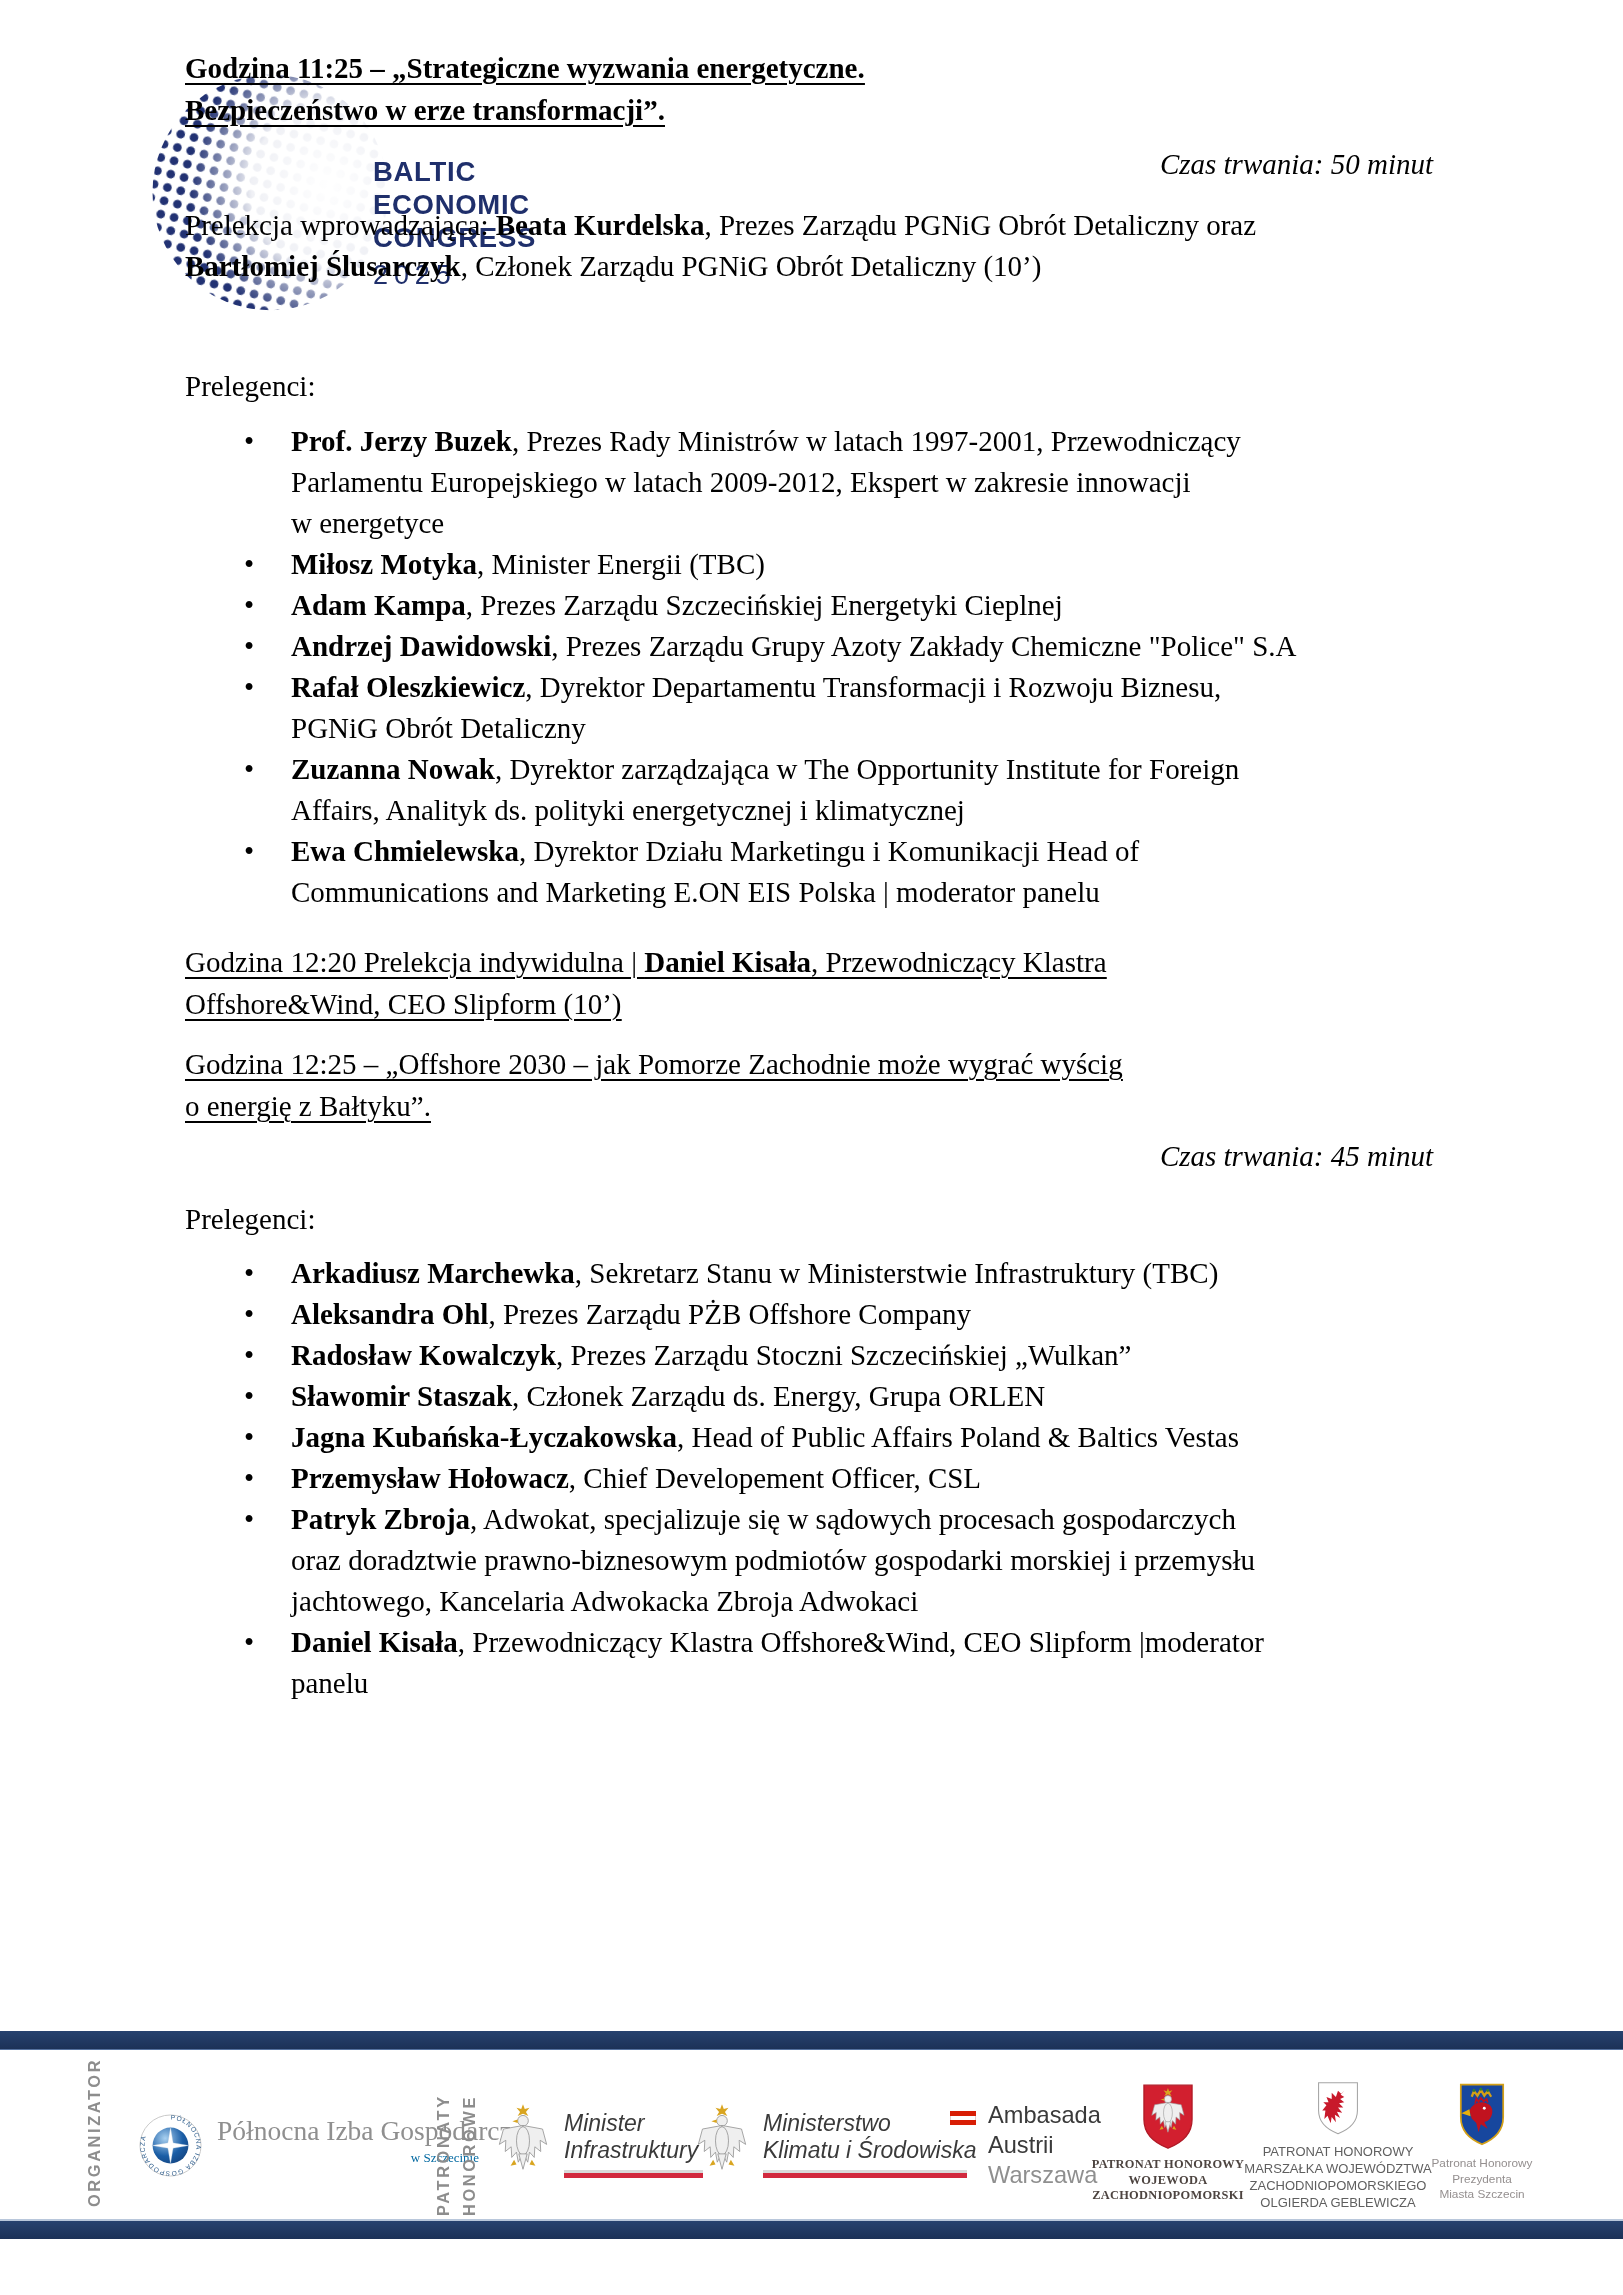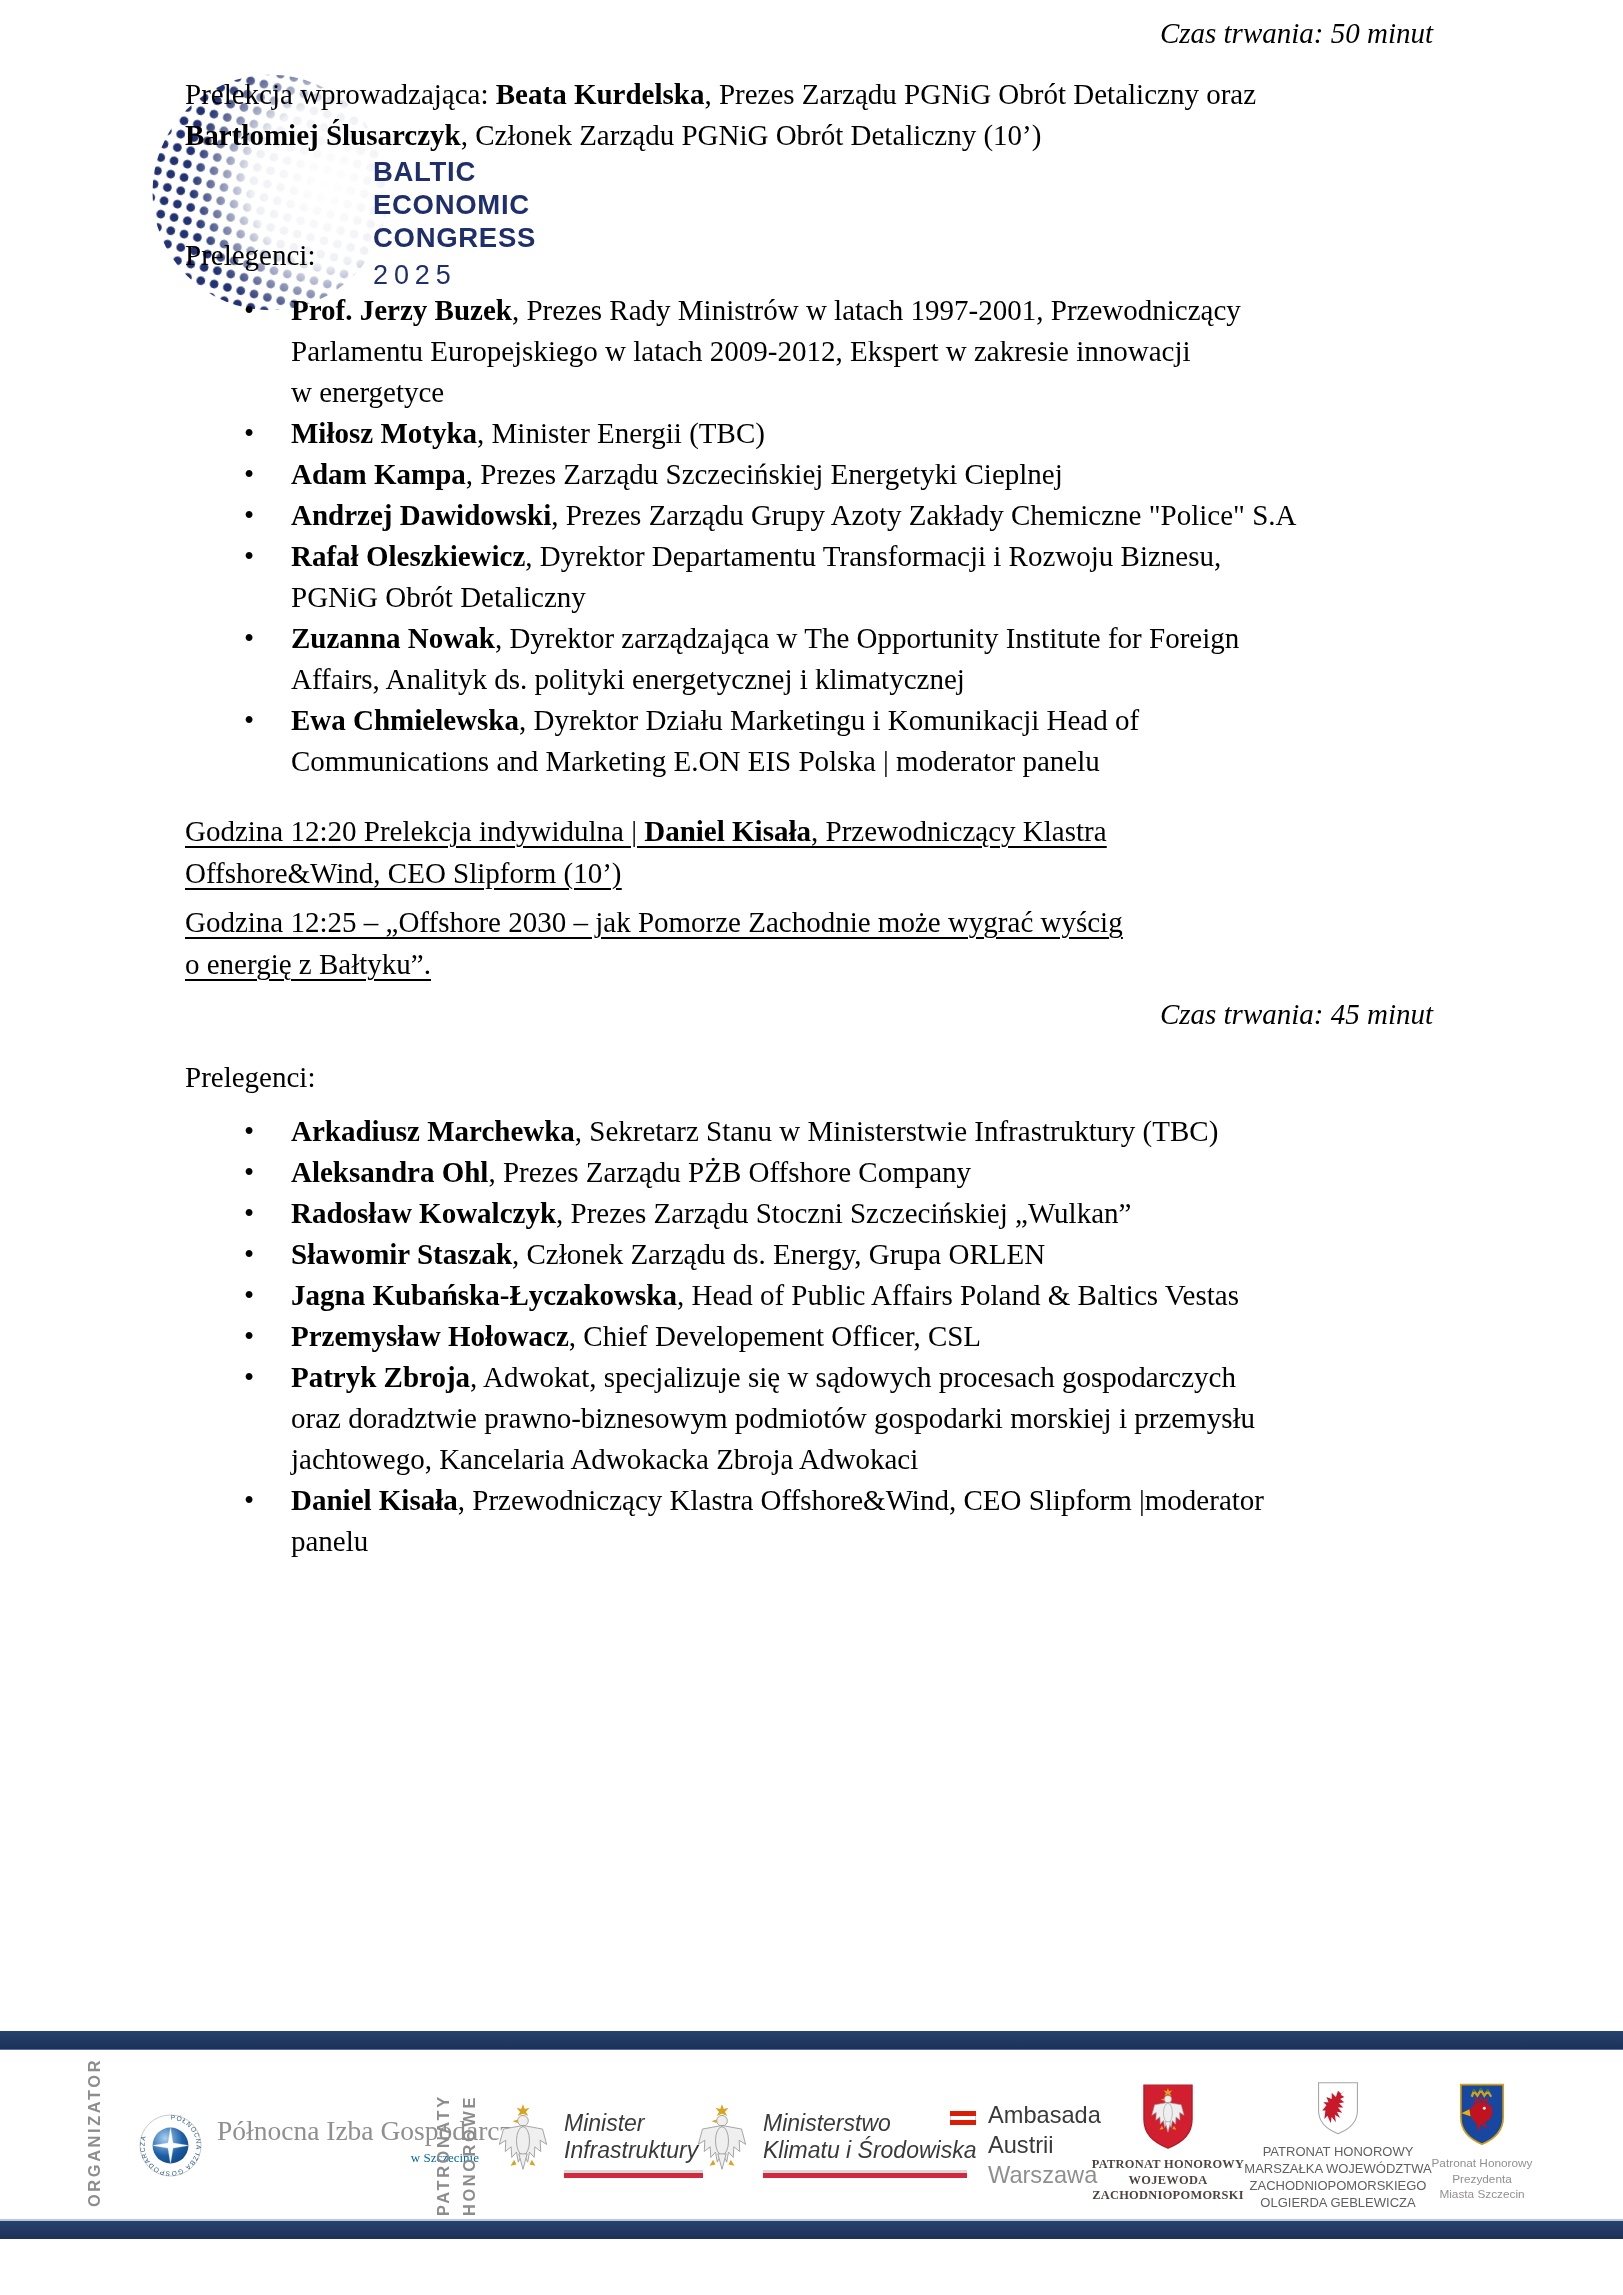--- a/index.html
+++ b/index.html
@@ -23,21 +23,21 @@
   .bodytxt{font-size:29px;line-height:41px;white-space:nowrap;}
   .right{text-align:right;font-style:italic;}
   .dur1{margin-top:13px;}
   .intro{margin-top:19.6px;}
   .label1{margin-top:79px;}
   .label2{margin-top:22px;}
   ul.speakers{list-style:none;margin-top:14.4px;padding-left:106px;}
   ul.speakers li{font-size:29px;line-height:41px;white-space:nowrap;position:relative;}
   ul.speakers li::before{content:"\2022";position:absolute;left:-47px;top:0;font-size:29px;}
   .mt-h2a{margin-top:28px;}
-  .mt-h2b{margin-top:7px;}
+  .mt-h2b{margin-top:18px;}
   .dur2{margin-top:9.2px;}
   ul.mt-l2{margin-top:13px;}
   .bseg{font-weight:bold;}
 
   
   .band{position:absolute;left:0;width:1623px;background:linear-gradient(180deg,#27426f 0%,#1c3157 100%);}
   .band1{top:2031px;height:17.7px;border-bottom:1.3px solid #55719e;}
   .band2{top:2219px;height:18.3px;border-top:2px solid #b9c7db;}
   .footer-logos{position:absolute;left:0;top:2074px;width:1623px;height:144px;}
   .vlabel{writing-mode:vertical-rl;transform:rotate(180deg);
@@ -117,20 +117,21 @@
     </svg>
     <div class="logo-text">
       <div>BALTIC</div>
       <div>ECONOMIC</div>
       <div>CONGRESS</div>
       <div class="logo-year">2025</div>
     </div>
   </div>
 
   <div class="content">
+    <div class="h1 u"><span class="bseg">Godzina 11:25 – „Strategiczne wyzwania energetyczne.</span><br><span class="bseg">Bezpieczeństwo w erze transformacji”.</span></div>
     <div class="bodytxt right dur1">Czas trwania: 50 minut</div>
     <p class="bodytxt intro"><span>Prelekcja wprowadzająca: </span><span class="bseg">Beata Kurdelska</span><span>, Prezes Zarządu PGNiG Obrót Detaliczny oraz</span><br><span class="bseg">Bartłomiej Ślusarczyk</span><span>, Członek Zarządu PGNiG Obrót Detaliczny (10’)</span></p>
     <div class="bodytxt label1">Prelegenci:</div>
 
     <ul class="speakers">
       <li><span class="bseg">Prof. Jerzy Buzek</span><span>, Prezes Rady Ministrów w latach 1997-2001, Przewodniczący</span><br><span>Parlamentu Europejskiego w latach 2009-2012, Ekspert w zakresie innowacji</span><br><span>w energetyce</span></li>
       <li><span class="bseg">Miłosz Motyka</span><span>, Minister Energii (TBC)</span></li>
       <li><span class="bseg">Adam Kampa</span><span>, Prezes Zarządu Szczecińskiej Energetyki Cieplnej</span></li>
       <li><span class="bseg">Andrzej Dawidowski</span><span>, Prezes Zarządu Grupy Azoty Zakłady Chemiczne "Police" S.A</span></li>
       <li><span class="bseg">Rafał Oleszkiewicz</span><span>, Dyrektor Departamentu Transformacji i Rozwoju Biznesu,</span><br><span>PGNiG Obrót Detaliczny</span></li>

